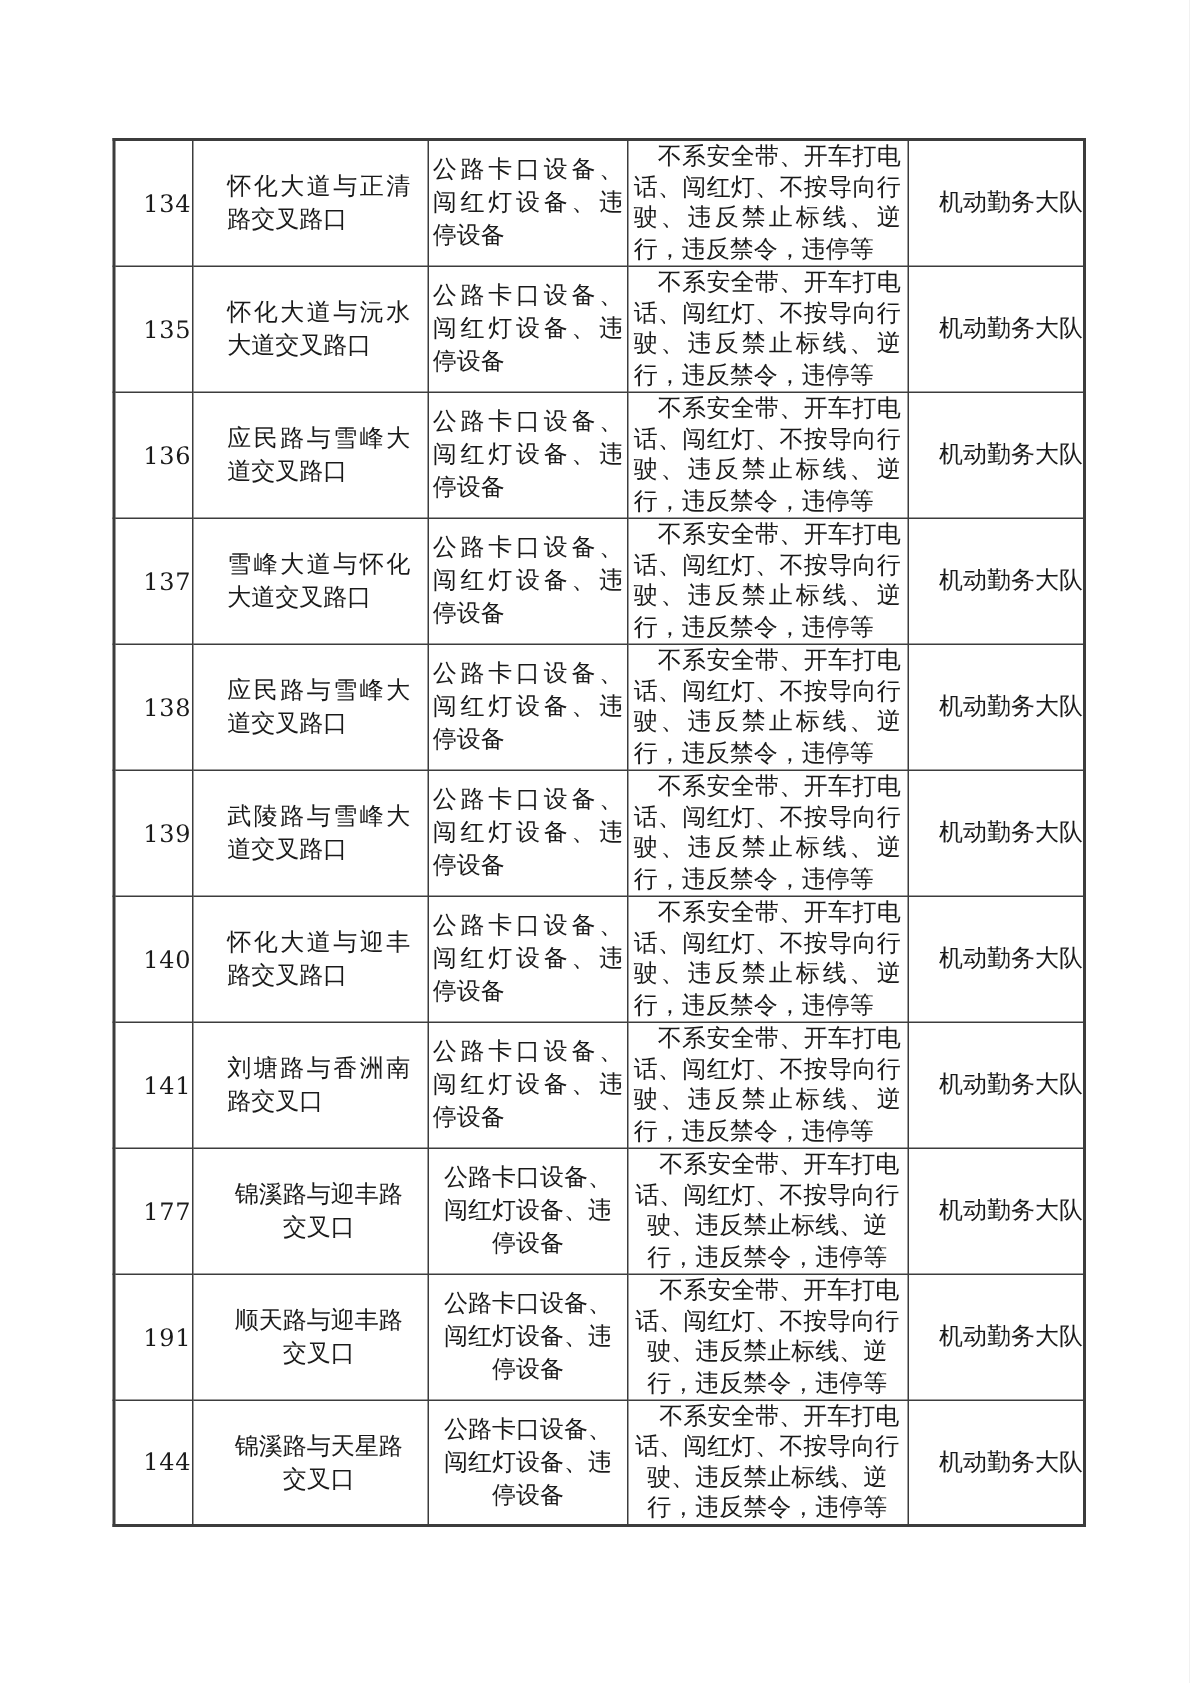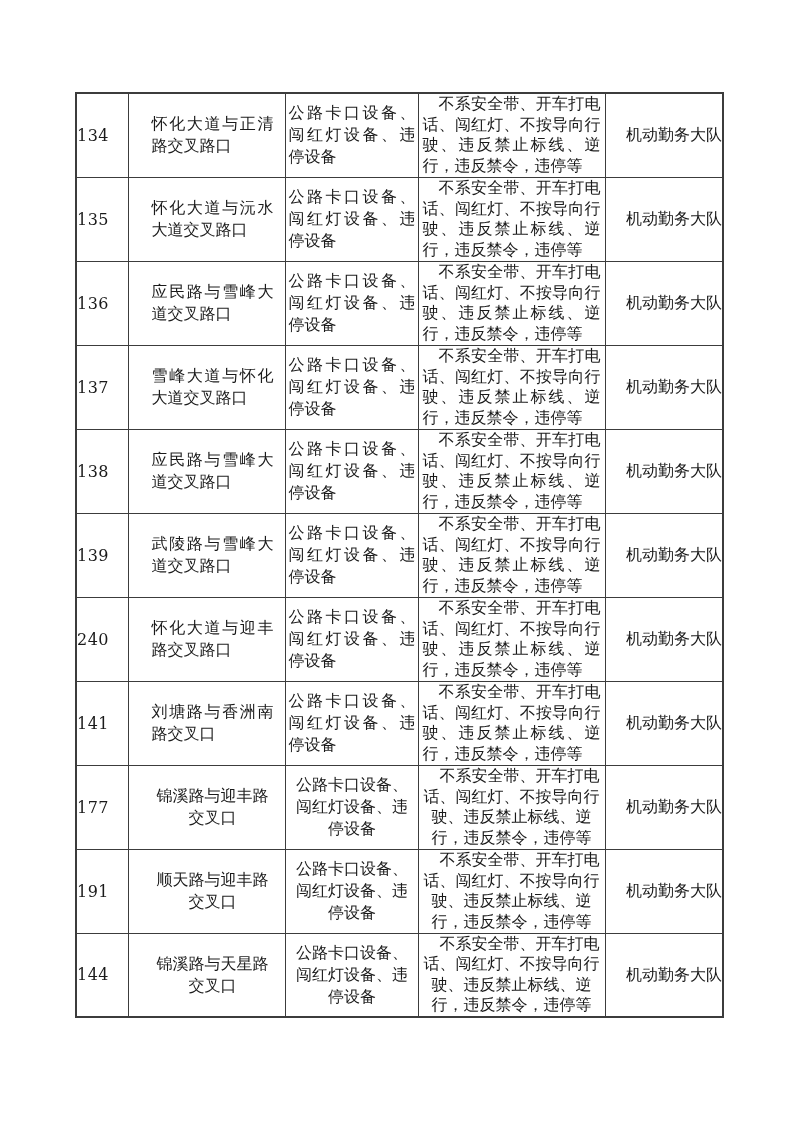--- a/index.html
+++ b/index.html
@@ -30,21 +30,21 @@
     border: 1px solid #3c3c3c;
     vertical-align: middle;
     padding: 0;
     font-size: 16px;
     overflow: hidden;
   }
   tr.row { height: 84px; }
 
   
   td.c-no {
-    text-align: left;
+    text-align: right;
     font-size: 15px;
     letter-spacing: 0.5px;
   }
   td.c-loc .t {
     padding: 0 11px;
     line-height: 22px;
     margin-left: 12px;
   }
   td.c-eq .t {
     padding: 0 2px 0 3px;
@@ -189,21 +189,21 @@
     <td class="c-vio">
       <div class="t">不系安全带、开车打电话、闯红灯、不按导向行驶、违反禁止标线、逆行，违反禁令，违停等</div>
     </td>
     <td class="c-dep">
       <div class="t">机动勤务大队</div>
     </td>
   </tr>
 
   <tr class="row align-justify">
     <td class="c-no">
-      <span class="t">240</span>
+      <span class="t">140</span>
     </td>
     <td class="c-loc">
       <div class="t">怀化大道与迎丰路交叉路口</div>
     </td>
     <td class="c-eq">
       <div class="t">公路卡口设备、闯红灯设备、违停设备</div>
     </td>
     <td class="c-vio">
       <div class="t">不系安全带、开车打电话、闯红灯、不按导向行驶、违反禁止标线、逆行，违反禁令，违停等</div>
     </td>

